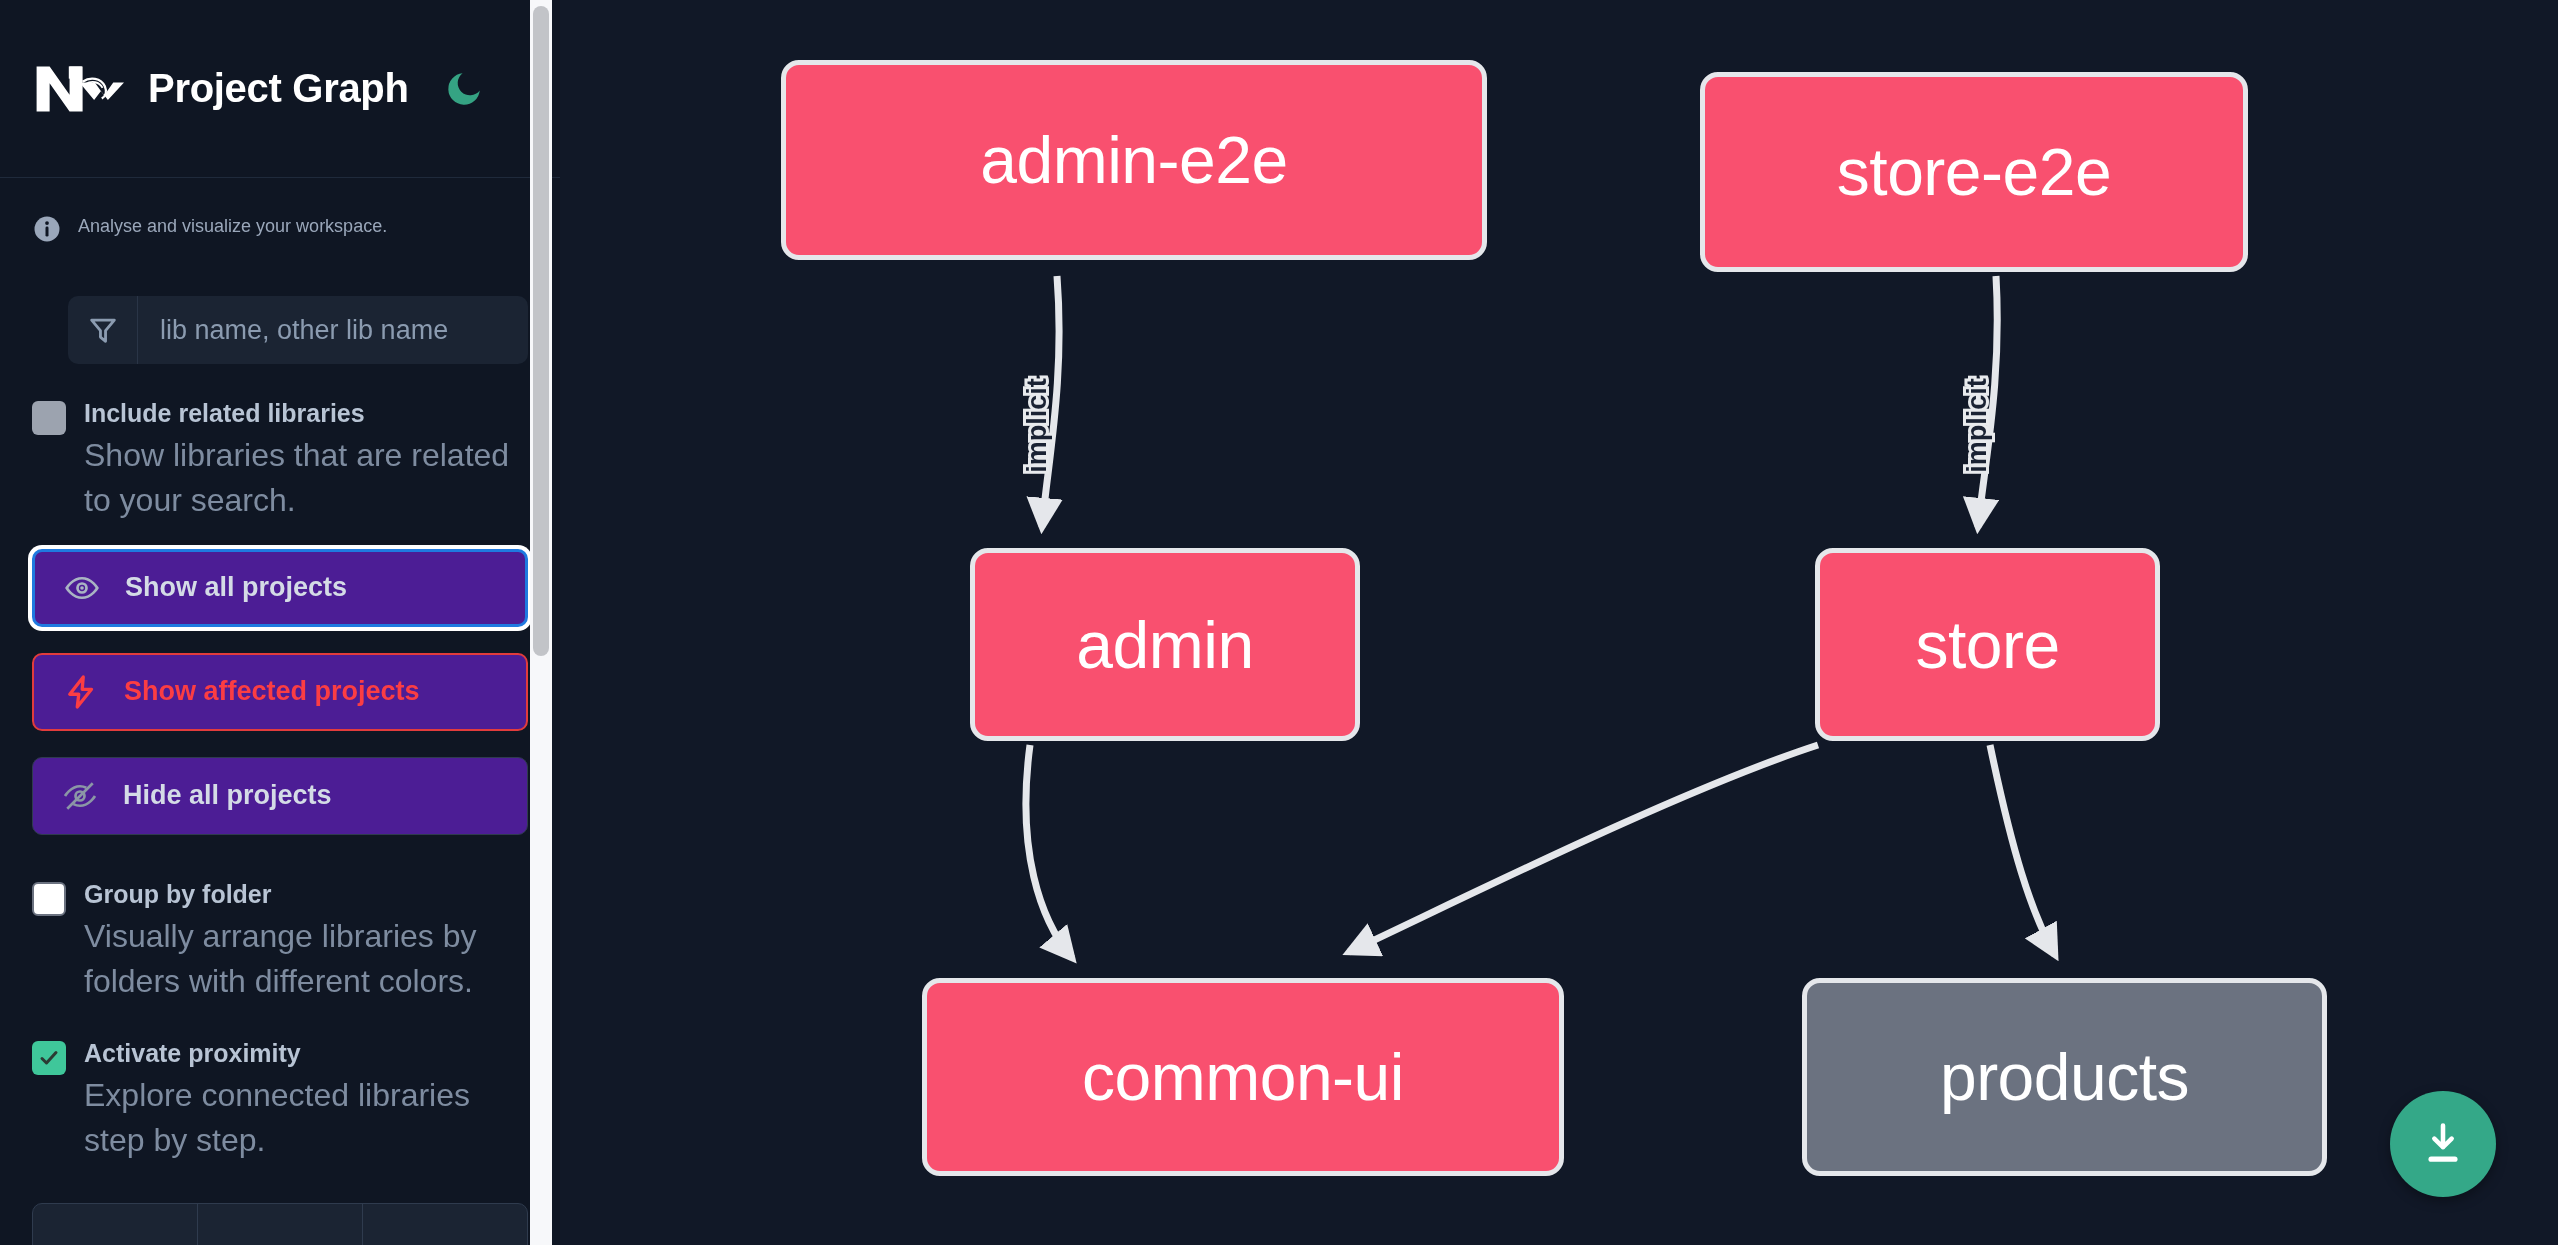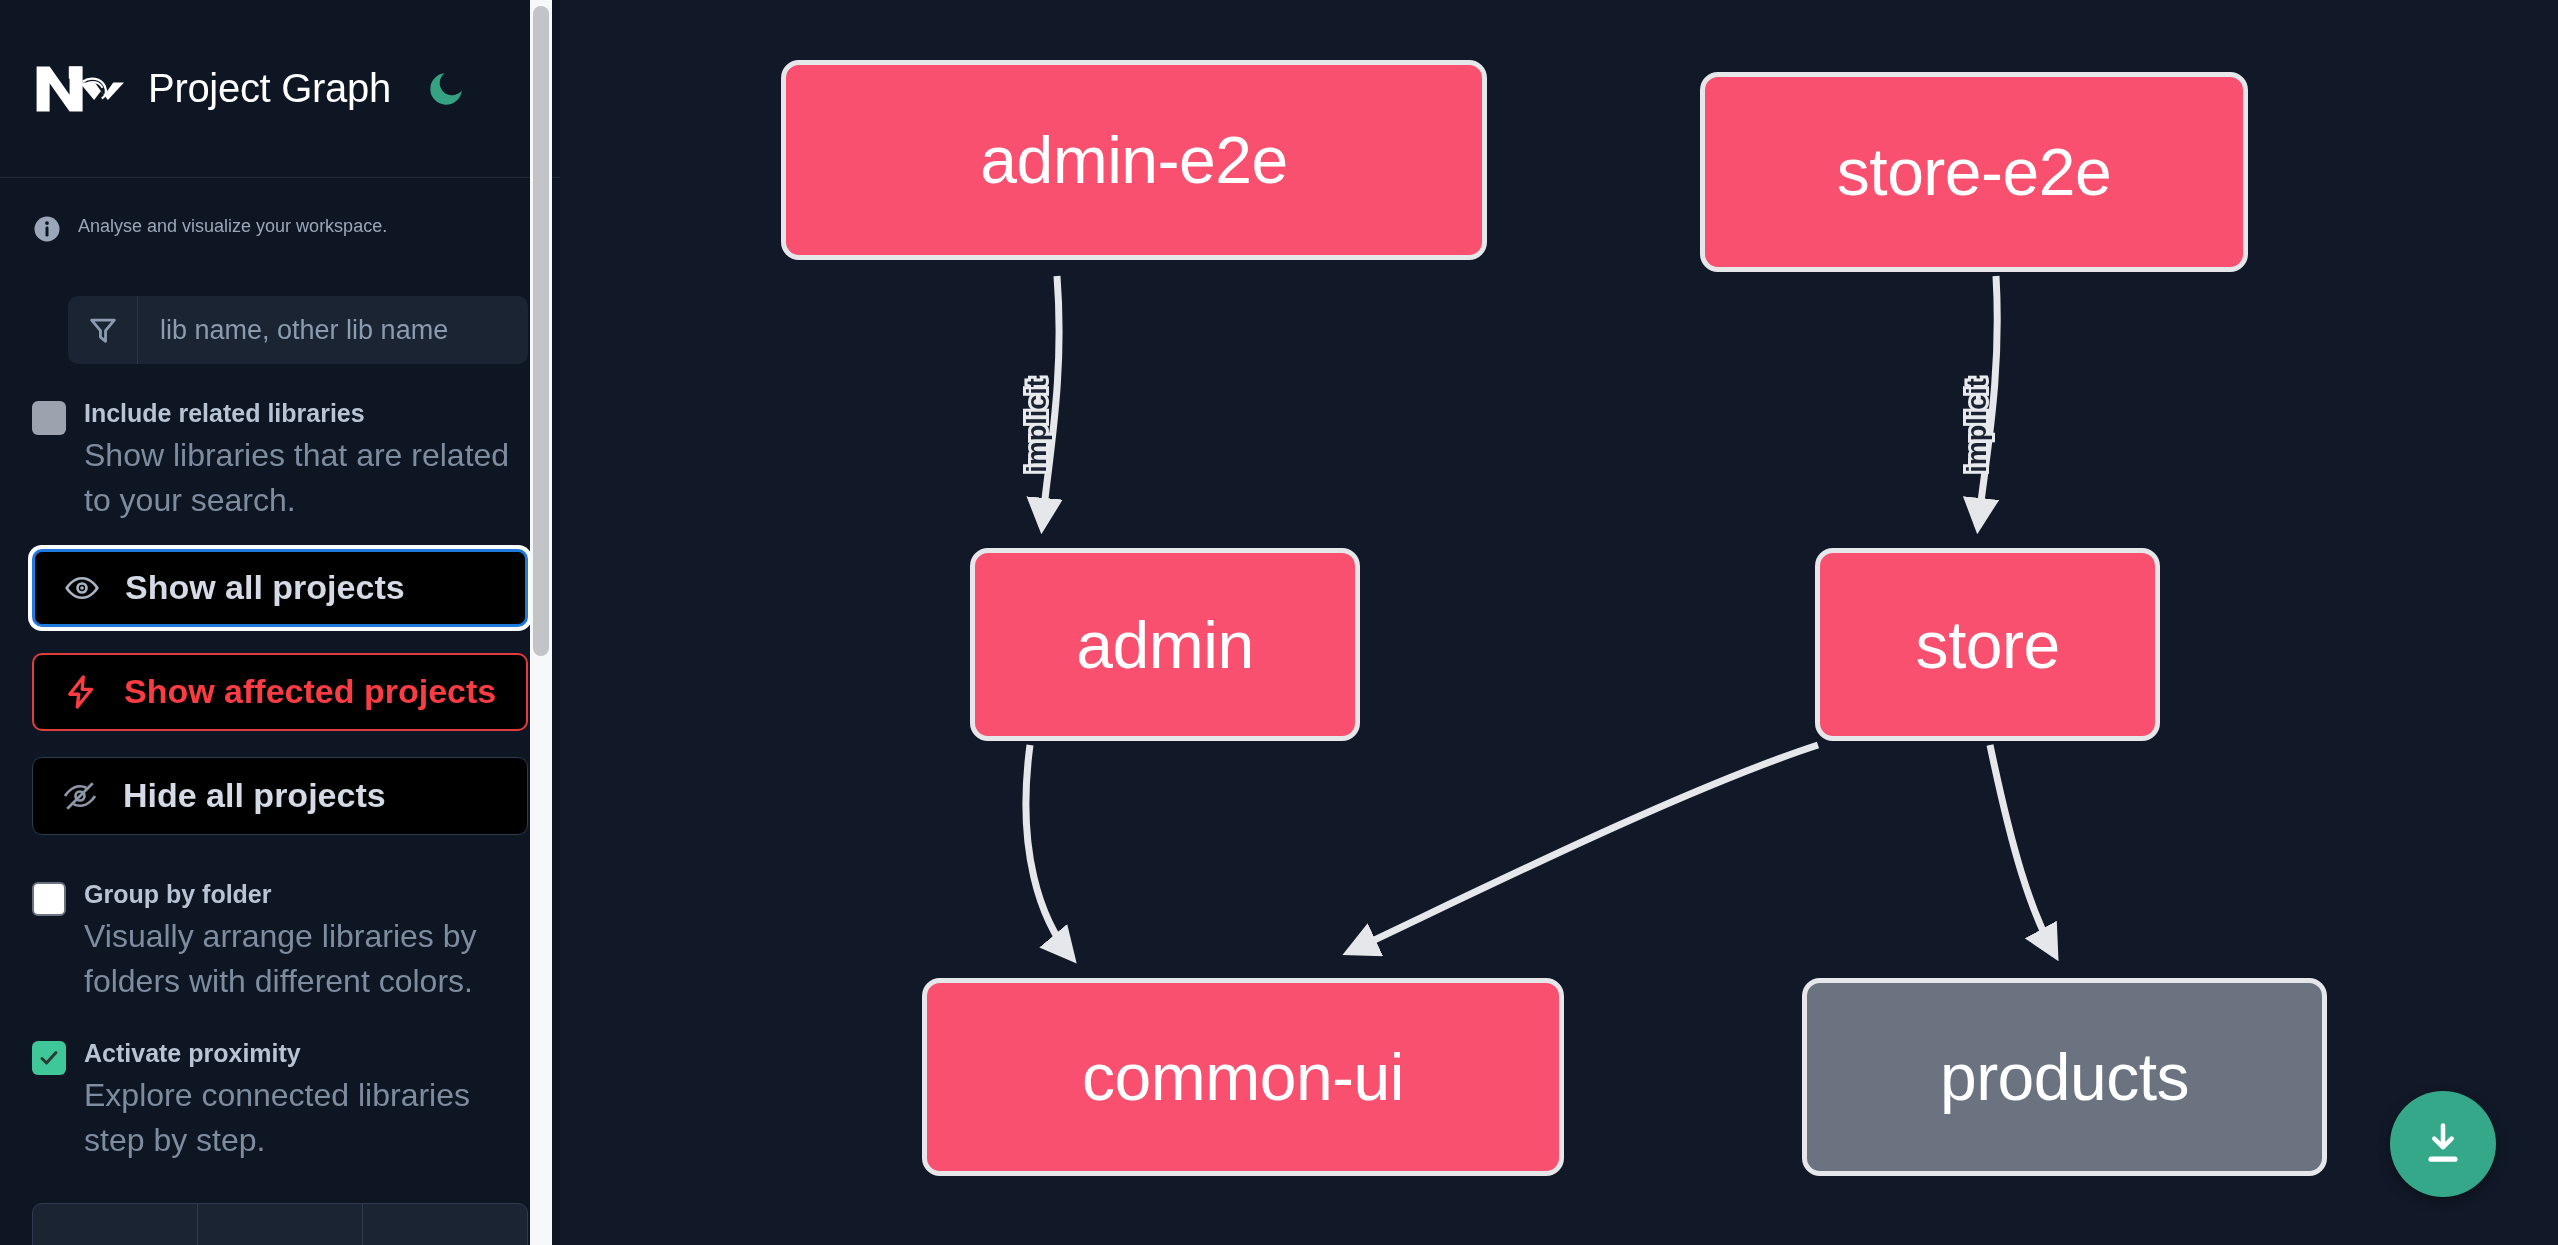--- a/index.html
+++ b/index.html
@@ -23,21 +23,21 @@
   #sidebar-scroll { position: absolute; inset: 0; }
 
   .sb-header {
     height: 178px;
     display: flex; align-items: center;
     padding: 0 0 0 32px;
     border-bottom: 1px solid #1f2a3b;
   }
   .nx-logo { width: 92px; height: 66px; flex: 0 0 92px; }
   .app-title {
-    color: #ffffff; font-size: 40px; font-weight: 400;
+    color: #ffffff; font-size: 40px; font-weight: 700;
     letter-spacing: -0.3px; margin-left: 24px; white-space: nowrap;
   }
   .moon-btn {
     margin-left: 32px; width: 46px; height: 46px;
     display: flex; align-items: center; justify-content: center;
     cursor: pointer; background: none; border: none;
   }
 
   .sb-note {
     display: flex; align-items: flex-start; gap: 16px;
@@ -79,25 +79,25 @@
   }
   .cb.gray  { background: #9ca3af; }
   .cb.white { background: #ffffff; border: 2px solid #6b7280; }
   .cb.green { background: #3fc79a; }
   .check-texts { flex: 1; }
   .check-label { color: #b8c4d4; font-size: 25px; font-weight: 700; line-height: 1.25; }
   .check-desc  { color: #7e8ca0; font-size: 32px; line-height: 1.4; margin-top: 4px; }
 
   .btn {
     margin-top: 26px; width: 100%; height: 78px;
-    background: #000000; border: 1px solid #2f3b4e;
+    background: #4c1d95; border: 1px solid #2f3b4e;
     border-radius: 10px;
     display: flex; align-items: center; gap: 24px;
     padding: 0 28px; cursor: pointer;
-    color: #d4dbe6; font-size: 34px; font-weight: 700;
+    color: #d4dbe6; font-size: 27px; font-weight: 700;
     font-family: "Liberation Sans", sans-serif;
   }
   .btn.focused {
     border: 3px solid #1f7ae0;
     box-shadow: 0 0 0 4px #ffffff;
   }
   .btn.danger { border: 2px solid #e23c3c; color: #fb3d43; }
   .btn-ico { width: 38px; height: 38px; flex: 0 0 38px; display:flex; align-items:center; justify-content:center; }
 
   .btn-group-peek {

